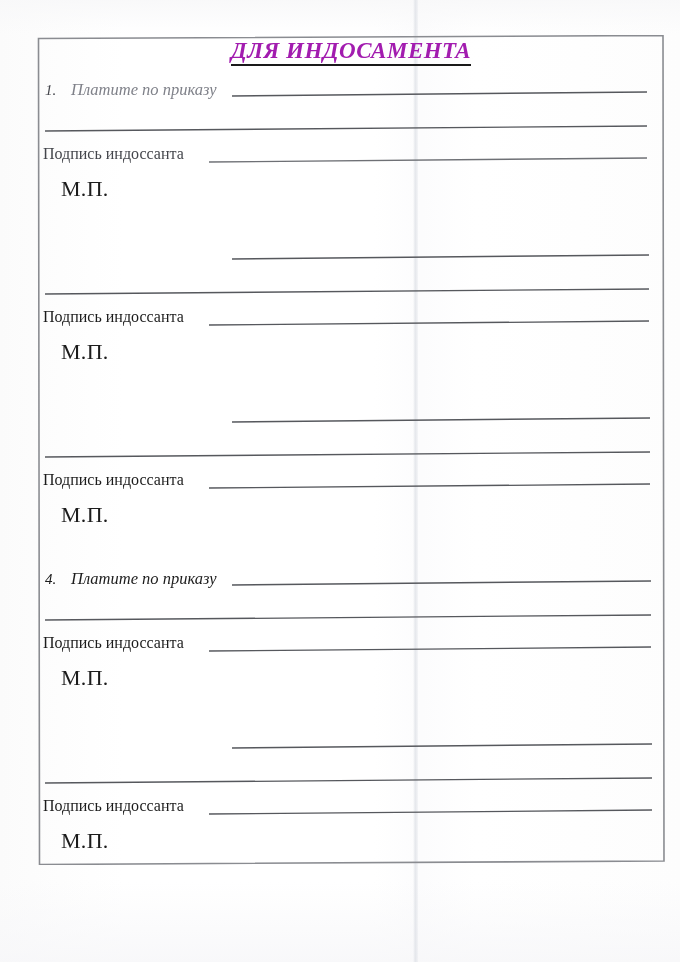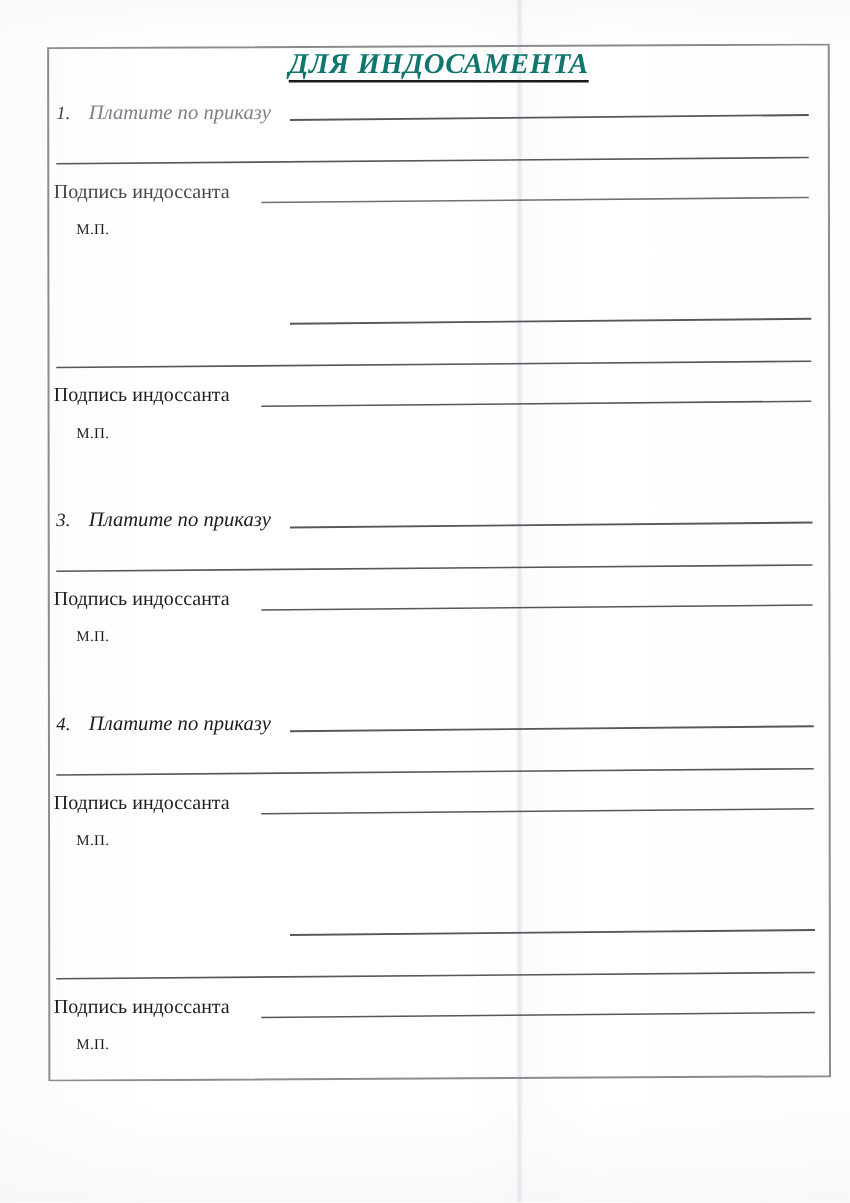--- a/index.html
+++ b/index.html
@@ -75,21 +75,21 @@
   #form-title {
     position: absolute;
     left: 0;
     top: 3px;
     width: 628px;
     text-align: center;
     font-size: 23px;
     font-weight: bold;
     font-style: italic;
     letter-spacing: 0.5px;
-    color: #0f766e;
+    color: #a21caf;
     font-family: "Liberation Serif", "DejaVu Serif", serif;
   }
   #form-title span {
     border-bottom: 2px solid #1a1a1a;
     padding-bottom: 1px;
   }
 
   
   .endorsement-block {
     position: absolute;
@@ -120,21 +120,21 @@
 
   .sign-row {
     left: 6px;
     top: 65px;
     font-size: 16px;
   }
 
   .seal-row {
     left: 24px;
     top: 96px;
-    font-size: 12px;
+    font-size: 22px;
     letter-spacing: 0.3px;
   }
 
   
   .faded-a { color: #7f8189; }
   .faded-c { color: #6a6c73; }
   .block-faint .pay-row,
   .block-faint .sign-row {
     color: #44464c;
   }
@@ -195,23 +195,20 @@
   <div class="endorsement-block" style="top:208px">
     <div class="sign-row">
       <span>Подпись индоссанта</span>
     </div>
     <div class="seal-row">
       <span>М.П.</span>
     </div>
   </div>
 
   <div class="endorsement-block" style="top:371px">
-    <div class="pay-row">
-      <span class="pay-index">3.</span><span class="pay-label">Платите по приказу</span>
-    </div>
     <div class="sign-row">
       <span>Подпись индоссанта</span>
     </div>
     <div class="seal-row">
       <span>М.П.</span>
     </div>
   </div>
 
   <div class="endorsement-block" style="top:534px">
     <div class="pay-row">

